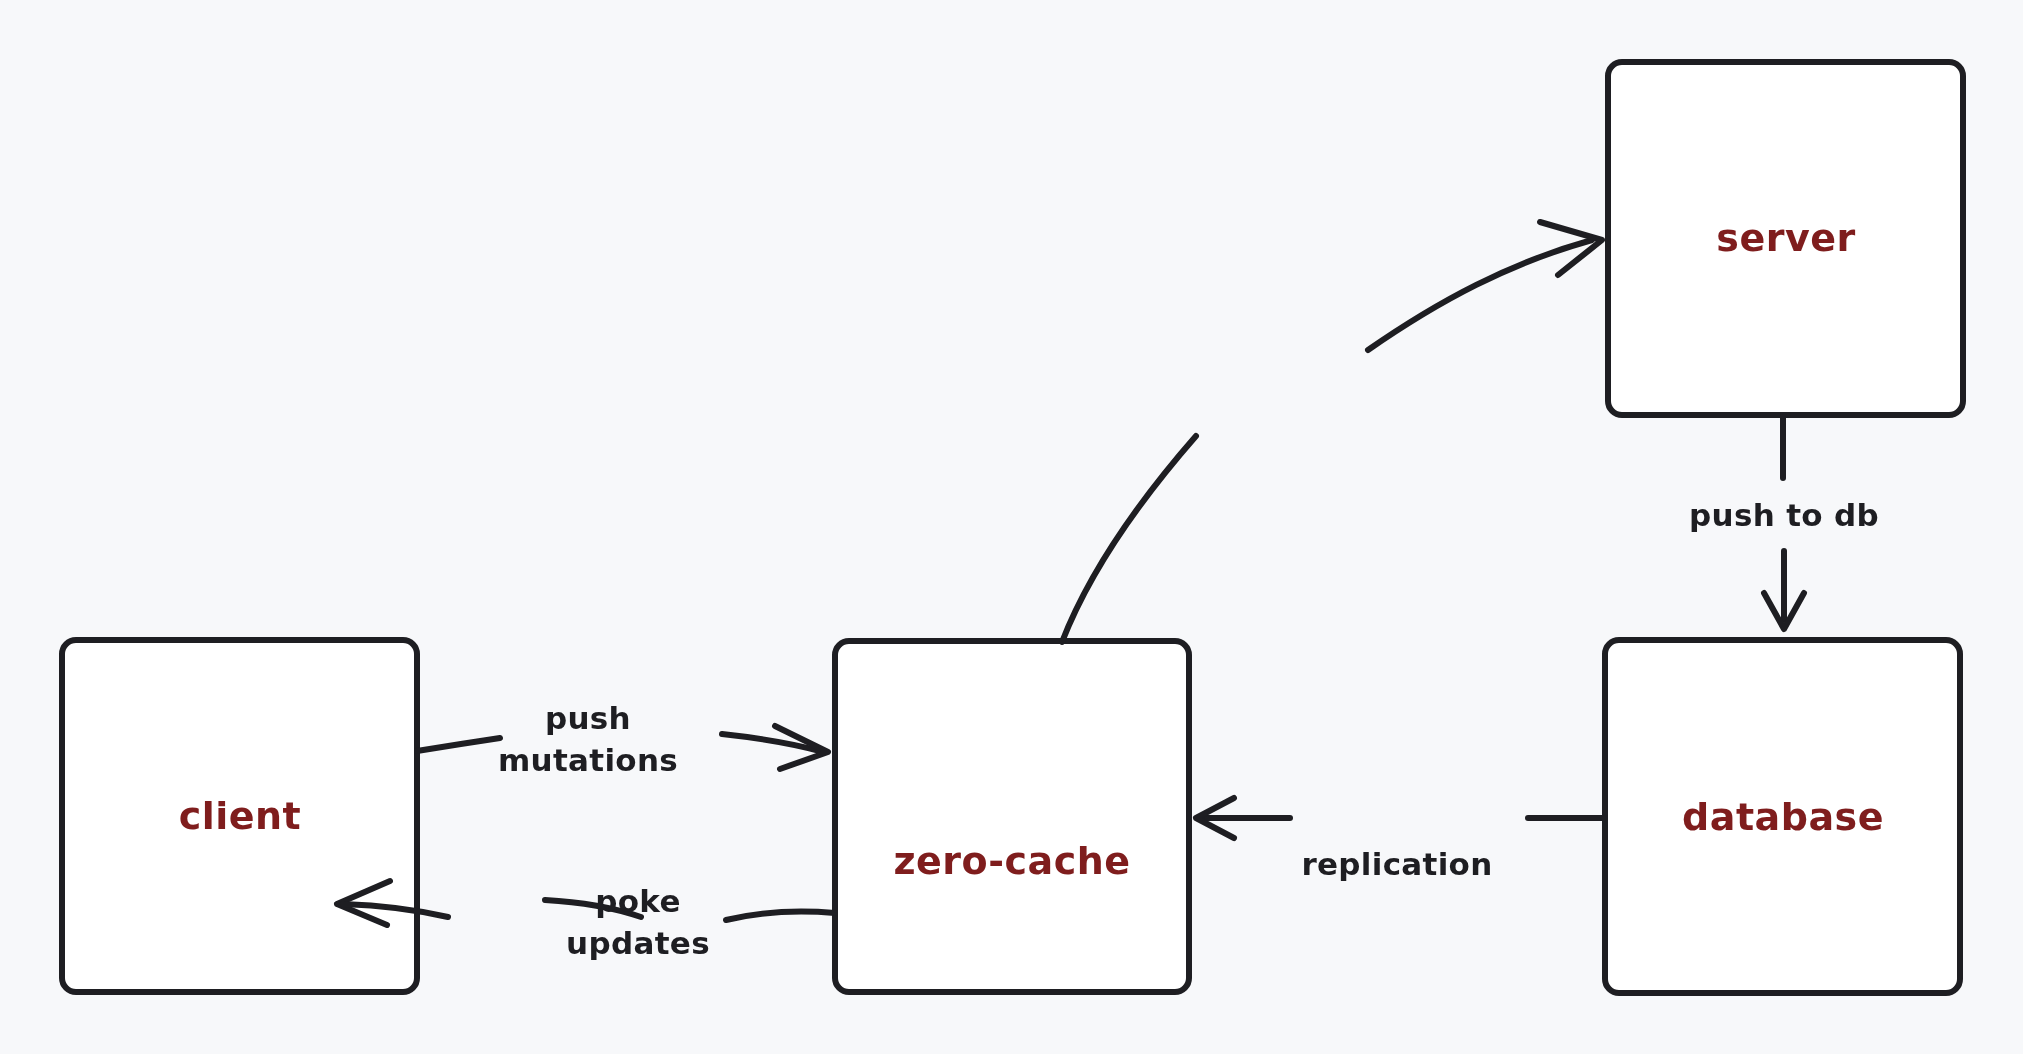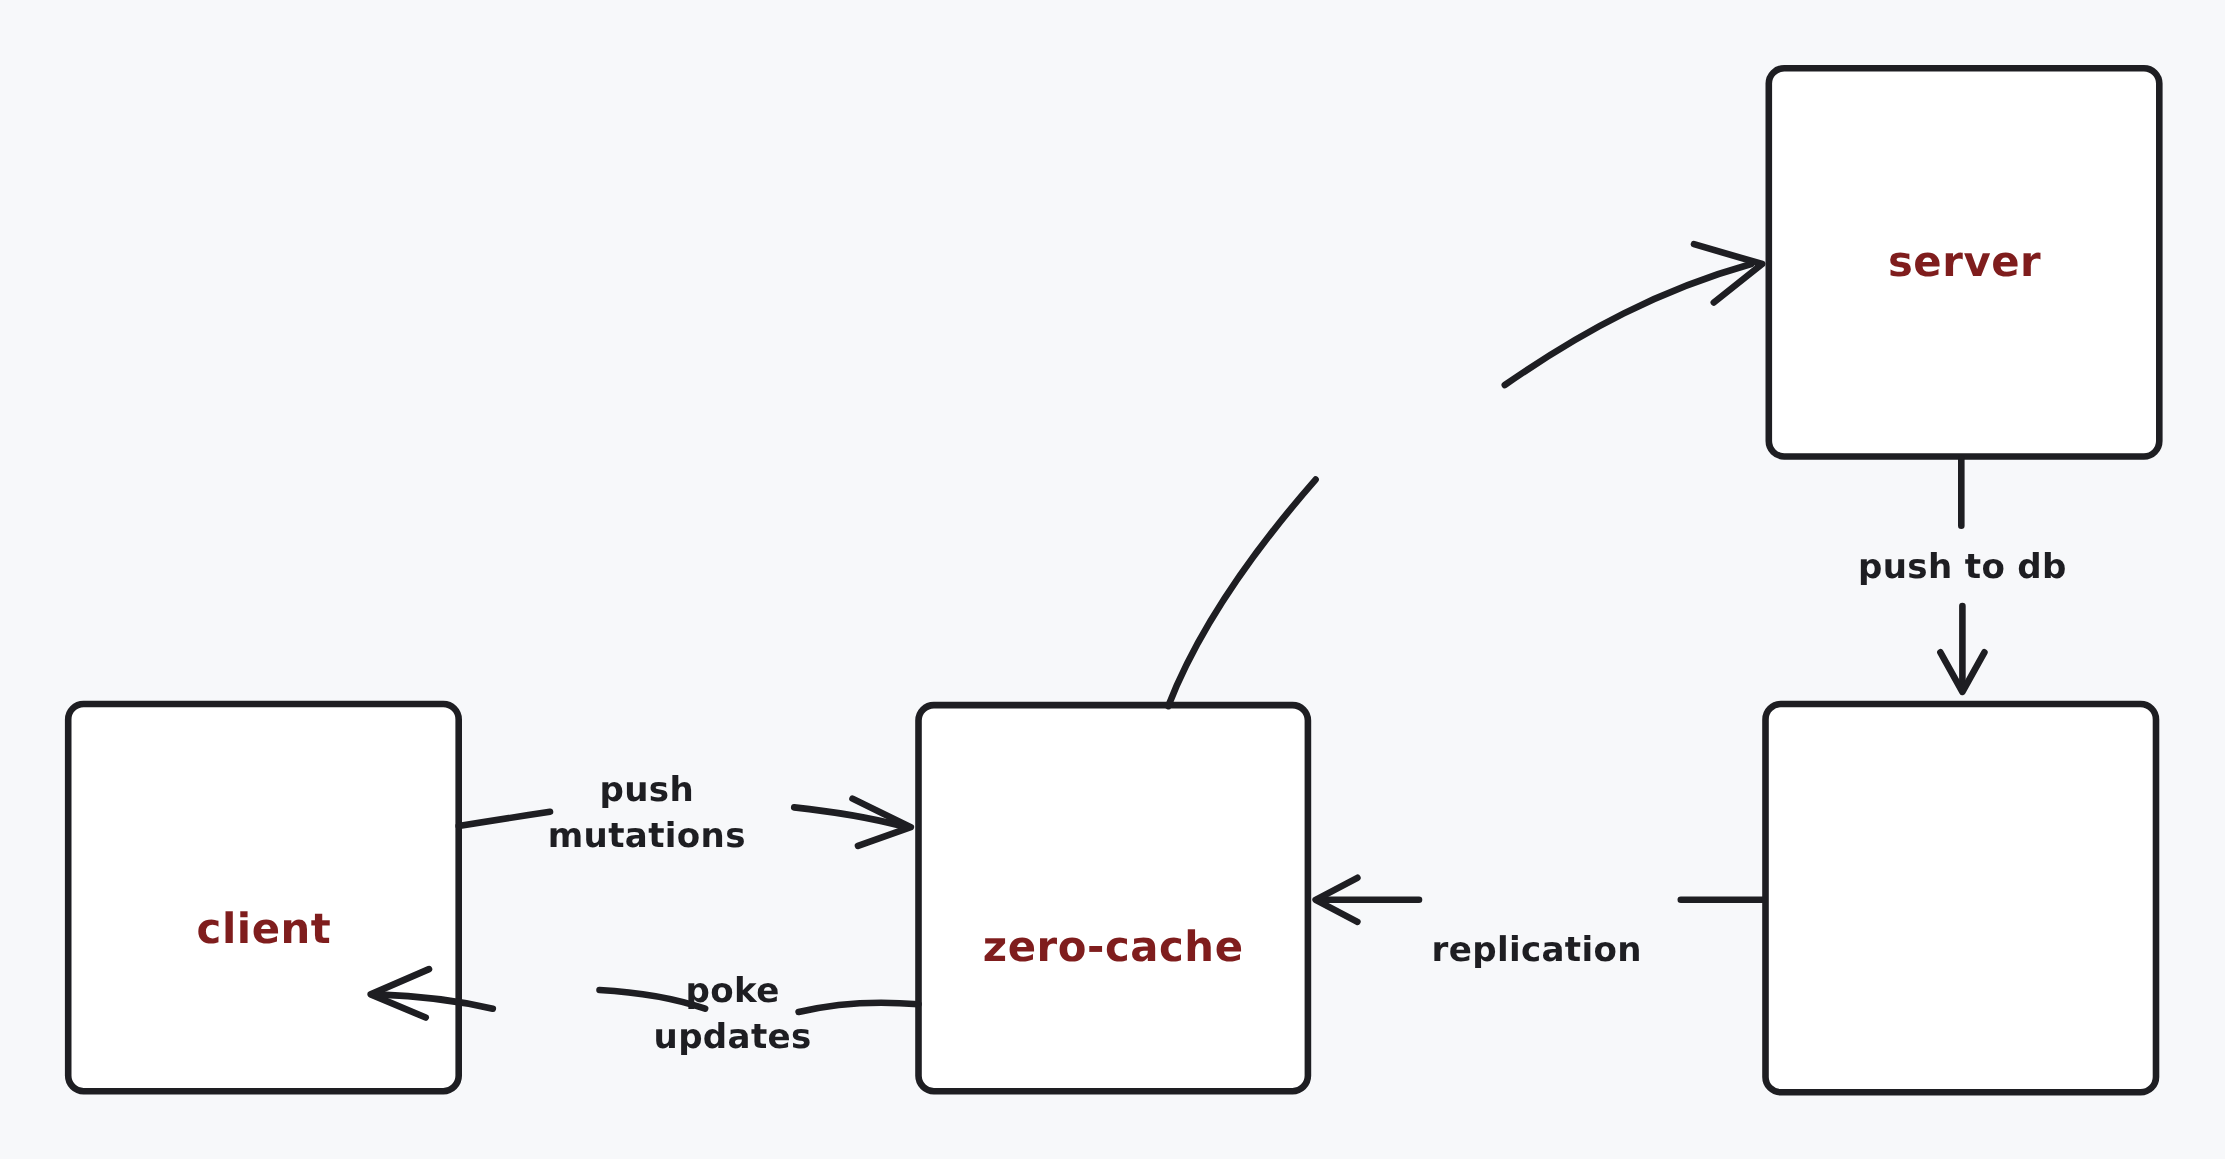--- a/index.html
+++ b/index.html
@@ -90,31 +90,32 @@
     <path class="edge-line" d="M 1783 417 L 1783 478"></path>
     <path class="edge-line" d="M 1784 551 L 1784 620"></path>
     <path class="edge-line" d="M 1764 593 L 1784 629 L 1804 593"></path>
 
     <path class="edge-line" d="M 1603 818 L 1528 818"></path>
     <path class="edge-line" d="M 1290 818 L 1200 818"></path>
     <path class="edge-line" d="M 1234 798 L 1196 818 L 1234 838"></path>
 
   </svg>
 
-  <div class="node-label" style="left:240px; top:816px;margin-top:28px;">client</div>
+  <div class="node-label" style="left:240px; top:816px;">client</div>
 
   <div class="node-label" style="left:1012px; top:817px;margin-top:44px;">zero-cache</div>
 
   <div class="node-label" style="left:1786px; top:238px;">server</div>
 
+  <div class="node-label" style="left:1783px; top:817px;">database</div>
 
   <div class="edge-label" style="left:588px; top:740px;">push
 mutations</div>
 
-  <div class="edge-label" style="left:638px; top:923px;margin-left:28px;">poke
+  <div class="edge-label" style="left:638px; top:923px;">poke
 updates</div>
 
 
   <div class="edge-label" style="left:1784px; top:516px;">push to db</div>
 
   <div class="edge-label" style="left:1397px; top:865px;">replication</div>
 
 </div>
 
 </body></html>

